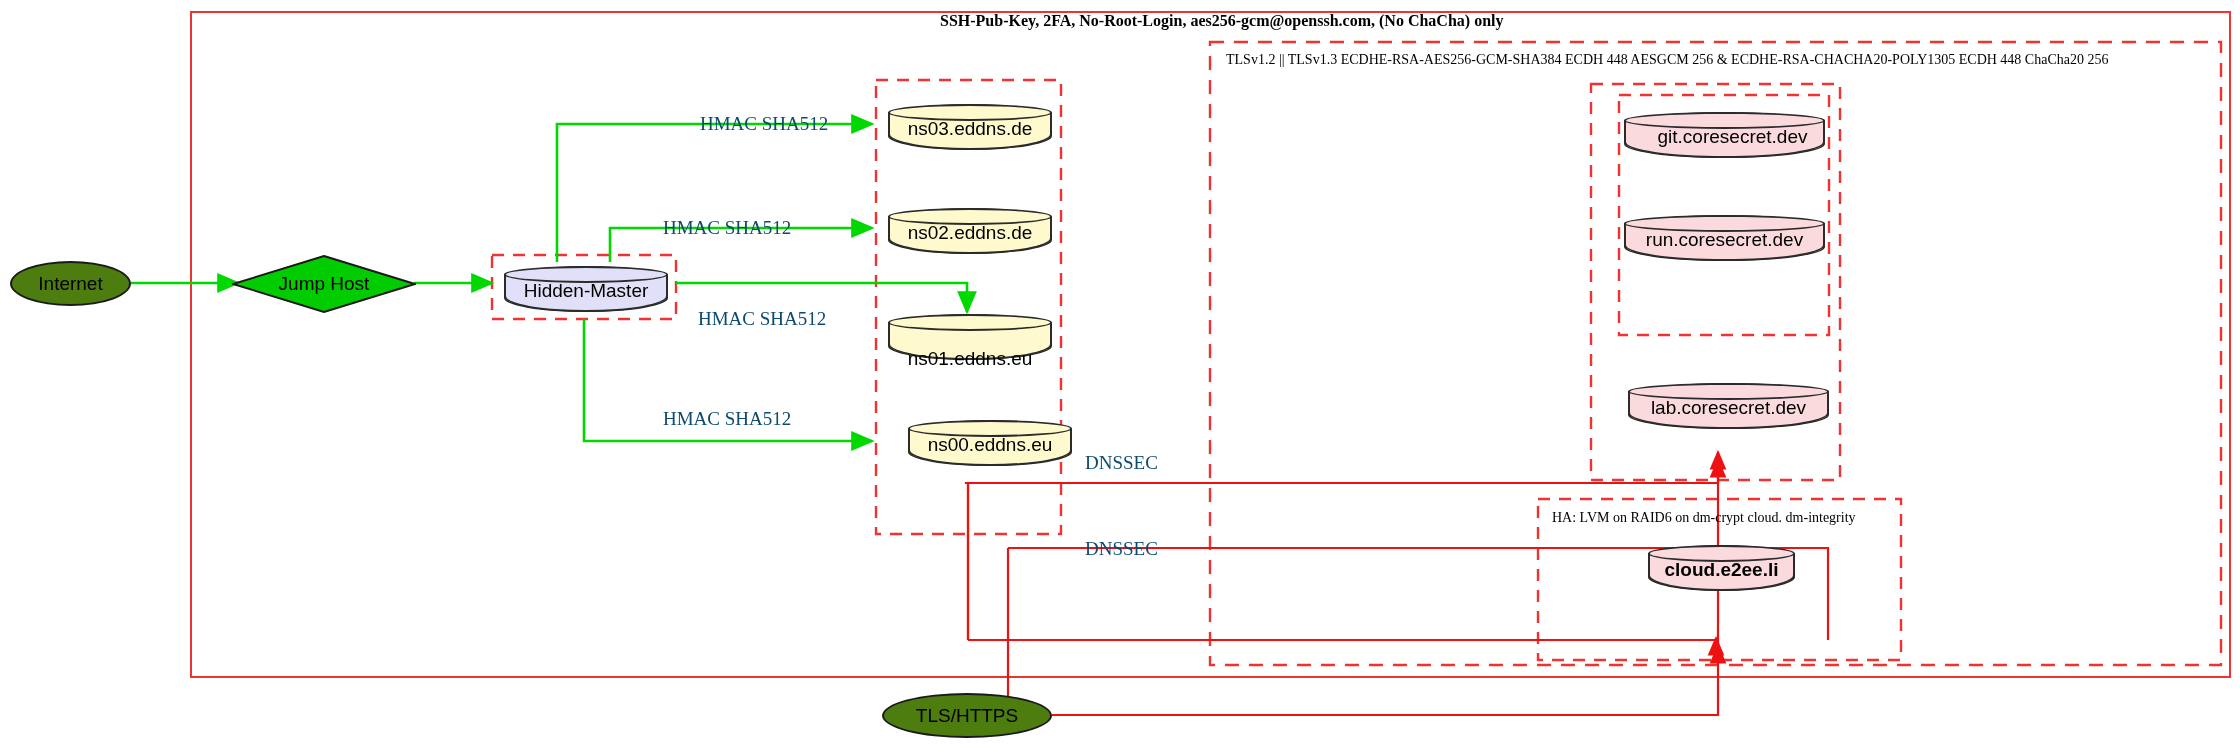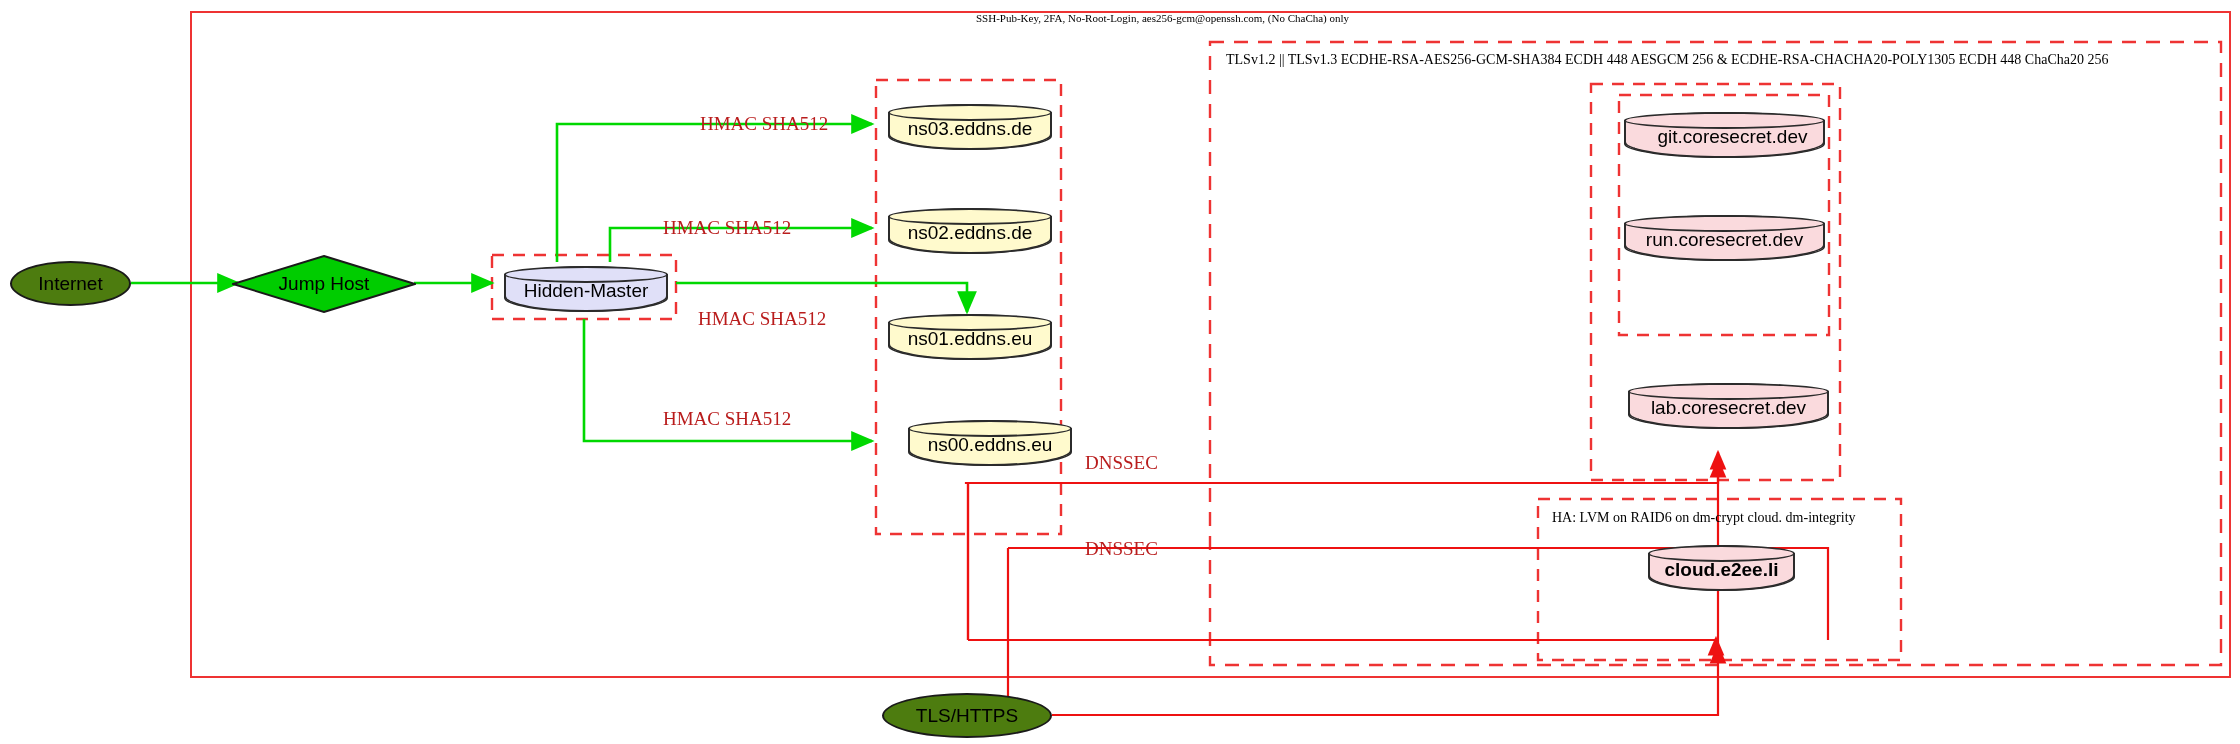--- a/index.html
+++ b/index.html
@@ -29,21 +29,21 @@
   .cyl.lav{background:#e0e0f8;}
 
   .diamond-wrap{position:absolute;}
   .diamond-wrap svg{display:block;}
   .diamond-txt{position:absolute;left:0;top:0;width:100%;height:100%;
                display:flex;align-items:center;justify-content:center;
                font-size:19px;color:#000;pointer-events:none;}
 
   
   .elabel{position:absolute;font-family:"Liberation Serif", serif;font-size:19px;
-          color:#b91c1c;white-space:nowrap;}
+          color:#0c4a6e;white-space:nowrap;}
 
   
   .clabel{position:absolute;font-family:"Liberation Serif", serif;font-size:14px;
           color:#000;white-space:nowrap;}
 </style>
 </head>
 <body>
 
 <div id="stage">
 
@@ -91,21 +91,21 @@
 
     <path d="M1008,548 V 700" fill="none" stroke="#ee1111" stroke-width="2.2"></path>
     <path d="M968,483 V 640" fill="none" stroke="#ee1111" stroke-width="2.2"></path>
 
     <path d="M1052,715 H 1718 V 452" fill="none" stroke="#ee1111" stroke-width="2.2" marker-end="url(#ar)"></path>
 
     <path d="M1718,660 V 646" fill="none" stroke="#ee1111" stroke-width="2.2" marker-end="url(#ar)"></path>
     <path d="M968,640 H 1716 V 638" fill="none" stroke="#ee1111" stroke-width="2.2" marker-end="url(#ar)"></path>
   </svg>
 
-  <div class="clabel" style="left:976px;top:12px;font-size:11px;">SSH-Pub-Key, 2FA, No-Root-Login, aes256-gcm@openssh.com, (No ChaCha) only</div>
+  <div class="clabel" style="left:940px;top:12px;font-size:16px;font-weight:bold;">SSH-Pub-Key, 2FA, No-Root-Login, aes256-gcm@openssh.com, (No ChaCha) only</div>
 
   <div class="clabel" style="left:1226px;top:52px;">TLSv1.2 || TLSv1.3 ECDHE-RSA-AES256-GCM-SHA384 ECDH 448 AESGCM 256 &amp; ECDHE-RSA-CHACHA20-POLY1305 ECDH 448 ChaCha20 256</div>
 
   <div class="clabel" style="left:1552px;top:510px;">HA: LVM on RAID6 on dm-crypt cloud. dm-integrity</div>
 
   <div class="node ellipse" style="left:10px;top:261px;width:121px;height:45px;">
     <span>Internet</span>
   </div>
 
   <div class="diamond-wrap" style="left:232px;top:255px;width:184px;height:58px;">
@@ -129,21 +129,21 @@
 
   <div class="cyl" style="left: 888px; top: 208px; width: 160px; height: 42px; background: #fef9c3;">
     <div class="body" style="background: rgb(255, 250, 205);"></div>
     <div class="lid" style="background: rgb(255, 250, 205);"></div>
     <div class="lbl" style="line-height:46px;">ns02.eddns.de</div>
   </div>
 
   <div class="cyl" style="left: 888px; top: 314px; width: 160px; height: 42px; background: rgb(255, 250, 205);">
     <div class="body" style="background: rgb(255, 250, 205);"></div>
     <div class="lid" style="background: rgb(255, 250, 205);"></div>
-    <div class="lbl" style="line-height:46px;">ns01.eddns.eu</div>
+    <div class="lbl" style="line-height:46px;margin-top:20px;">ns01.eddns.eu</div>
   </div>
 
   <div class="cyl" style="left: 888px; top: 420px; width: 160px; height: 42px; background: rgb(255, 250, 205); margin-left: 20px;">
     <div class="body" style="background: rgb(255, 250, 205);"></div>
     <div class="lid" style="background: rgb(255, 250, 205);"></div>
     <div class="lbl" style="line-height:46px;">ns00.eddns.eu</div>
   </div>
 
   <div class="cyl pink" style="left: 1624px; top: 112px; width: 197px; height: 42px; background: rgb(250, 218, 221);">
     <div class="body" style="background: rgb(250, 218, 221);"></div>

